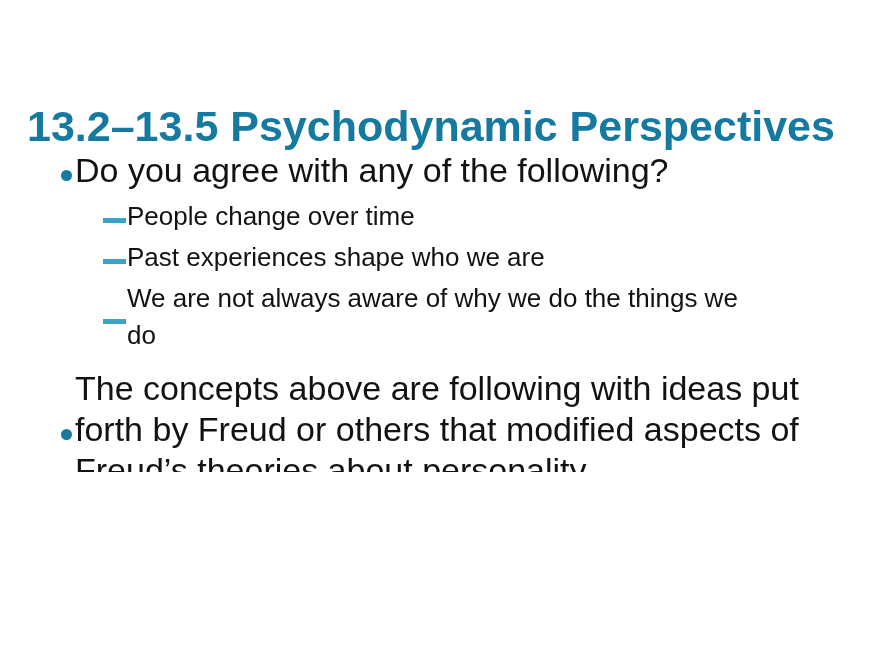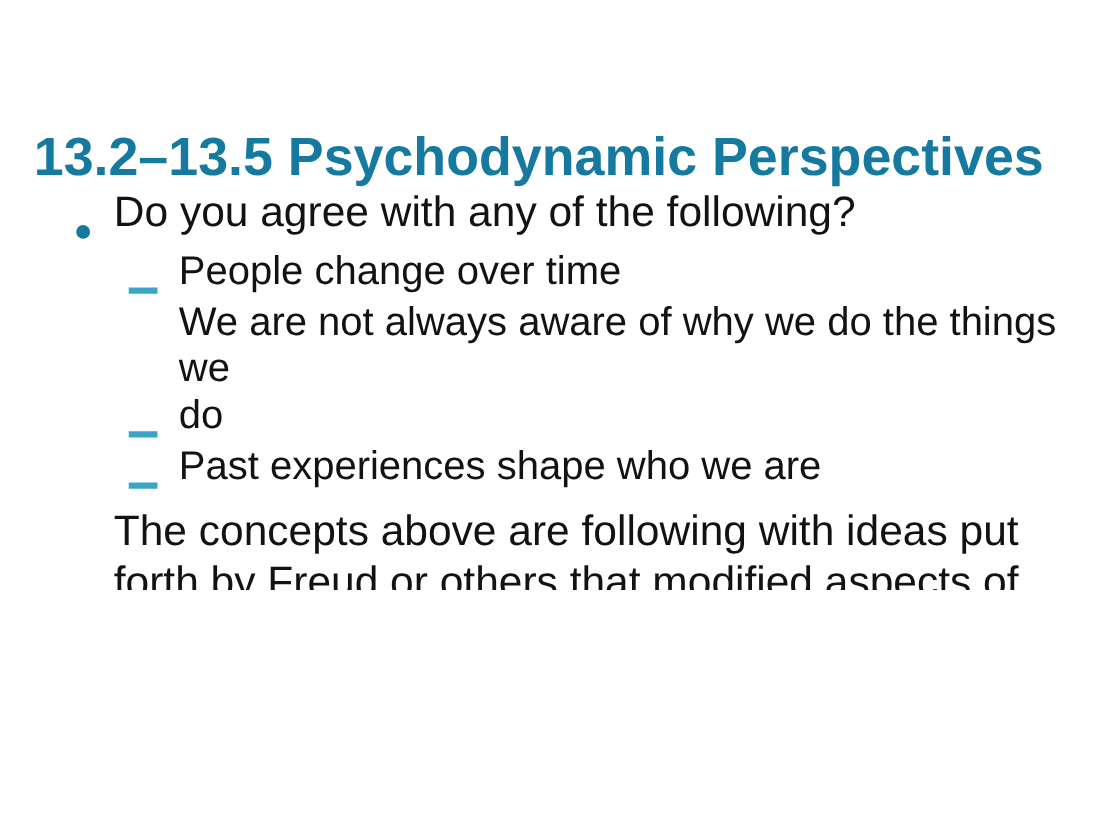--- a/index.html
+++ b/index.html
@@ -28,22 +28,21 @@
   }
   .content {
     position: absolute;
     left: 61px;
     top: 150px;
     width: 795px;
     color: #121212;
   }
   .bullet-row {
     display: flex;
-    align-items: flex-end;
-    gap: 16px;
+    align-items: center;
   }
   .level1 {
     font-size: 34px;
     line-height: 41px;
   }
   .level1 .bullet-text {
     white-space: pre-line;
   }
   .dot {
     flex: 0 0 auto;
@@ -51,21 +50,21 @@
     height: 11px;
     border-radius: 50%;
     background: #1579A0;
     margin-top: 9px;
     margin-right: 3px;
   }
   .sub-list {
     margin: 7px 0 14px 0;
   }
   .level2 {
-    font-size: 32px;
+    font-size: 26px;
     line-height: 37px;
     padding-left: 42px;
     margin-bottom: 4px;
   }
   .level2 .bullet-text {
     white-space: pre-line;
   }
   .dash {
     flex: 0 0 auto;
     width: 23px;
@@ -94,27 +93,27 @@
 
     <div class="sub-list">
 
       <div class="bullet-row level2">
         <span class="dash"></span>
         <span class="bullet-text">People change over time</span>
       </div>
 
       <div class="bullet-row level2">
         <span class="dash"></span>
-        <span class="bullet-text">We are not always aware of why we do the things we
-do</span>
+        <span class="bullet-text">Past experiences shape who we are</span>
       </div>
 
       <div class="bullet-row level2">
         <span class="dash"></span>
-        <span class="bullet-text">Past experiences shape who we are</span>
+        <span class="bullet-text">We are not always aware of why we do the things we
+do</span>
       </div>
 
     </div>
 
     <div class="bullet-row level1">
       <span class="dot"></span>
       <span class="bullet-text">The concepts above are following with ideas put
 forth by Freud or others that modified aspects of
 Freud’s theories about personality.</span>
     </div>

